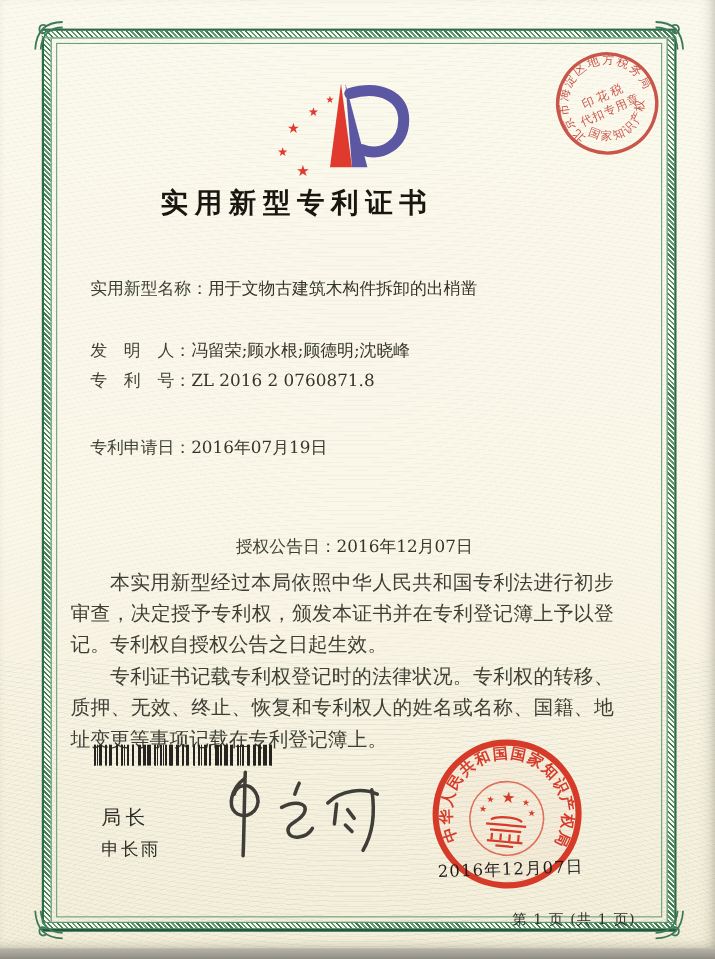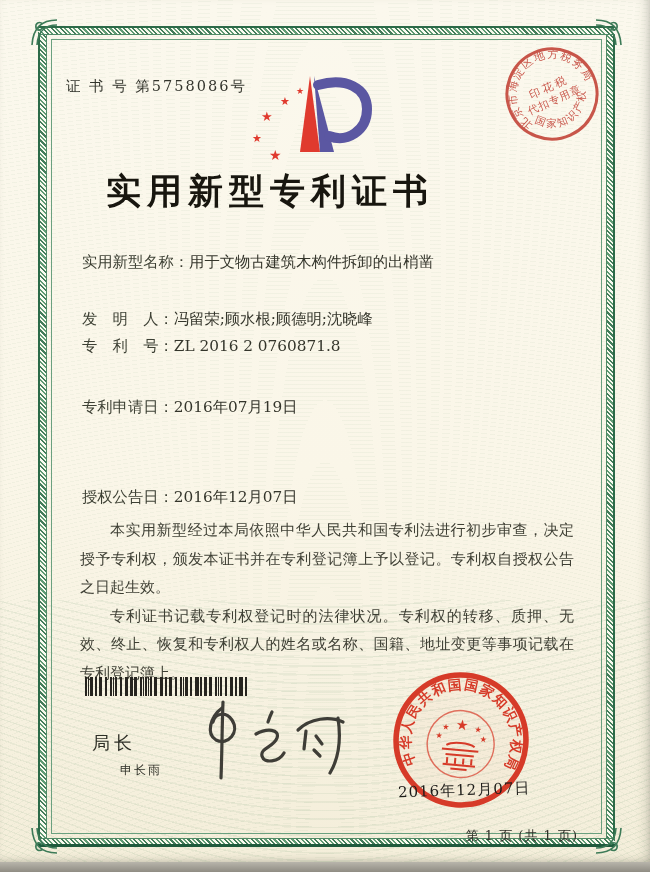--- a/index.html
+++ b/index.html
@@ -42,41 +42,41 @@
   .c-tl { left:-9px;  top:-9px; }
   .c-tr { right:-9px; top:-9px;    transform:scaleX(-1); }
   .c-bl { left:-9px;  bottom:-9px; transform:scaleY(-1); }
   .c-br { right:-9px; bottom:-9px; transform:scale(-1,-1); }
   
   .cert-no { position:absolute; left:66px; top:77px; font-size:14.5px; letter-spacing:2px; color:#33342c; }
   .logo { position:absolute; left:244px; top:72px; }
   .tax-stamp { position:absolute; left:502px; top:44px; width:100px; height:100px; transform:rotate(-24deg); opacity:.85; }
   .title {
     position:absolute; left:38px; top:168px; width:464px; text-align:center;
-    font-size:35px; font-weight:700; letter-spacing:6px; color:#18160f;
+    font-size:25px; font-weight:700; letter-spacing:6px; color:#18160f;
   }
   
   .row { position:absolute; left:82px; width:480px; font-size:15.3px; color:#3a3b30; white-space:nowrap; }
   .row .lab { color:#3d4034; }
   .row .val { color:#34352b; }
   .f0 { top:252px; } .f1 { top:309px; } .f2 { top:336px; }
-  .f3 { top:397px; } .f4 { top:442px; } .f5 { top:487px; }
-  
-  .bodytext { position:absolute; left:80px; top:516px; width:494px; font-size:15px; line-height:28.5px; color:#3e3f34; text-align:justify; }
+  .f3 { top:397px; } .f4 { top:442px; } .f5 { top:487px;text-align:center; }
+  
+  .bodytext { position:absolute; left:64px; top:516px; width:494px; font-size:18px; line-height:28.5px; color:#3e3f34; text-align:justify; }
   .bodytext p { text-indent:2em; margin:0; }
   
   .barcode {
     position:absolute; left:85px; top:677px; width:165px; height:19px;
     background:
       repeating-linear-gradient(90deg,#26241f 0 2px,transparent 2px 5px),
       repeating-linear-gradient(90deg,#26241f 0 1px,transparent 1px 7px),
       repeating-linear-gradient(90deg,transparent 0 3px,#26241f 3px 4px,transparent 4px 11px);
   }
   .director-title { position:absolute; left:92px; top:731px; font-size:18px; letter-spacing:4px; color:#2e2f27; }
-  .director-name  { position:absolute; left:92px; top:762px; font-size:12px; letter-spacing:2px; color:#2e2f27;margin-left:28px; }
+  .director-name  { position:absolute; left:92px; top:762px; font-size:16px; letter-spacing:2px; color:#2e2f27; }
   .signature { position:absolute; left:188px; top:696px; }
   .seal { position:absolute; left:390px; top:669px; width:142px; height:142px; transform:rotate(5deg); opacity:.94; }
   .seal-date { position:absolute; left:398px; top:781px; font-size:15px; letter-spacing:1px; color:#1e1d1a; transform:rotate(-2deg); }
   .footer-page { position:absolute; left:38px; top:827px; width:540px; text-align:right; font-size:13px; letter-spacing:1px; color:#2e2f28; }
   .scan-edge { position:absolute; left:0; right:0; bottom:0; height:10px; background:linear-gradient(180deg,#b8b5ab,#8f8c83); }
 </style>
 </head>
 <body>
 
 <div class="paper">
@@ -96,21 +96,20 @@
         <path d="M28,3 C14,3 4,10 3,28 M28,8 C17,8 9,14 8,28 M14,7 C10,4 6,6 7,11 C8,14 12,14 13,11" fill="none" stroke="currentColor" stroke-width="1.6"></path>
       </svg>
     <svg class="corner c-bl" viewBox="0 0 30 30">
         <path d="M28,3 C14,3 4,10 3,28 M28,8 C17,8 9,14 8,28 M14,7 C10,4 6,6 7,11 C8,14 12,14 13,11" fill="none" stroke="currentColor" stroke-width="1.6"></path>
       </svg>
     <svg class="corner c-br" viewBox="0 0 30 30">
         <path d="M28,3 C14,3 4,10 3,28 M28,8 C17,8 9,14 8,28 M14,7 C10,4 6,6 7,11 C8,14 12,14 13,11" fill="none" stroke="currentColor" stroke-width="1.6"></path>
       </svg>
   </div>
 
-  <div class="cert-no">证 书 号 第5758086号</div>
 
   <svg class="logo" width="150" height="92" viewBox="0 0 150 92">
     <text x="52" y="22" font-size="9" fill="#e03a2e">★</text>
     <text x="36" y="33" font-size="11" fill="#e03a2e">★</text>
     <text x="17" y="49" font-size="13" fill="#e03a2e">★</text>
     <text x="8" y="70" font-size="11" fill="#e03a2e">★</text>
     <text x="25" y="88" font-size="14" fill="#e03a2e">★</text>
     <polygon points="66,4 76,80 56,80" fill="#e03a2e"></polygon>
     <polygon points="70,4 90,80 76,80" fill="#5b57a2"></polygon>
     <path d="M74,13 C102,5 123,16 123,37 C123,59 103,71 85,64" fill="none" stroke="#5b57a2" stroke-width="10" stroke-linecap="round"></path>

